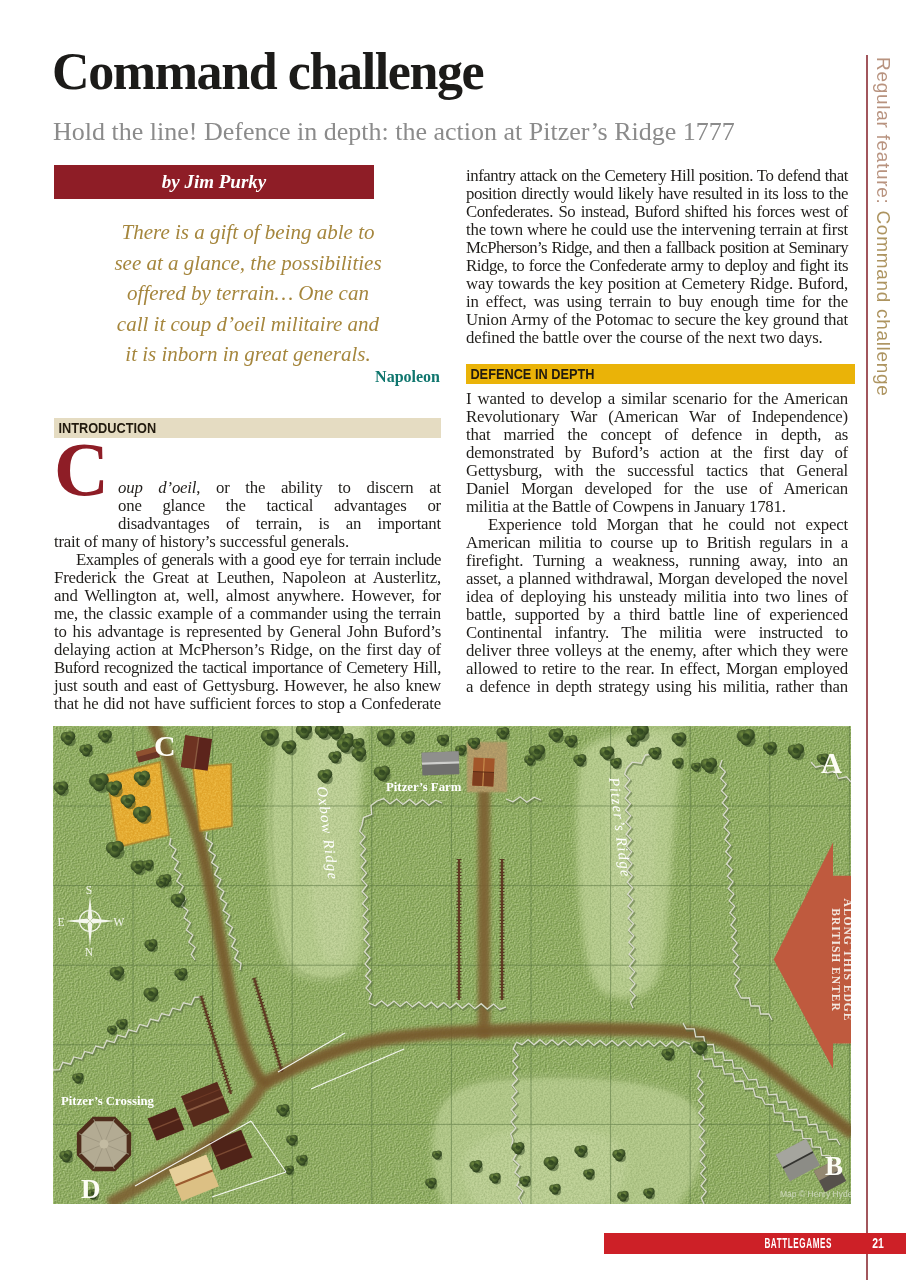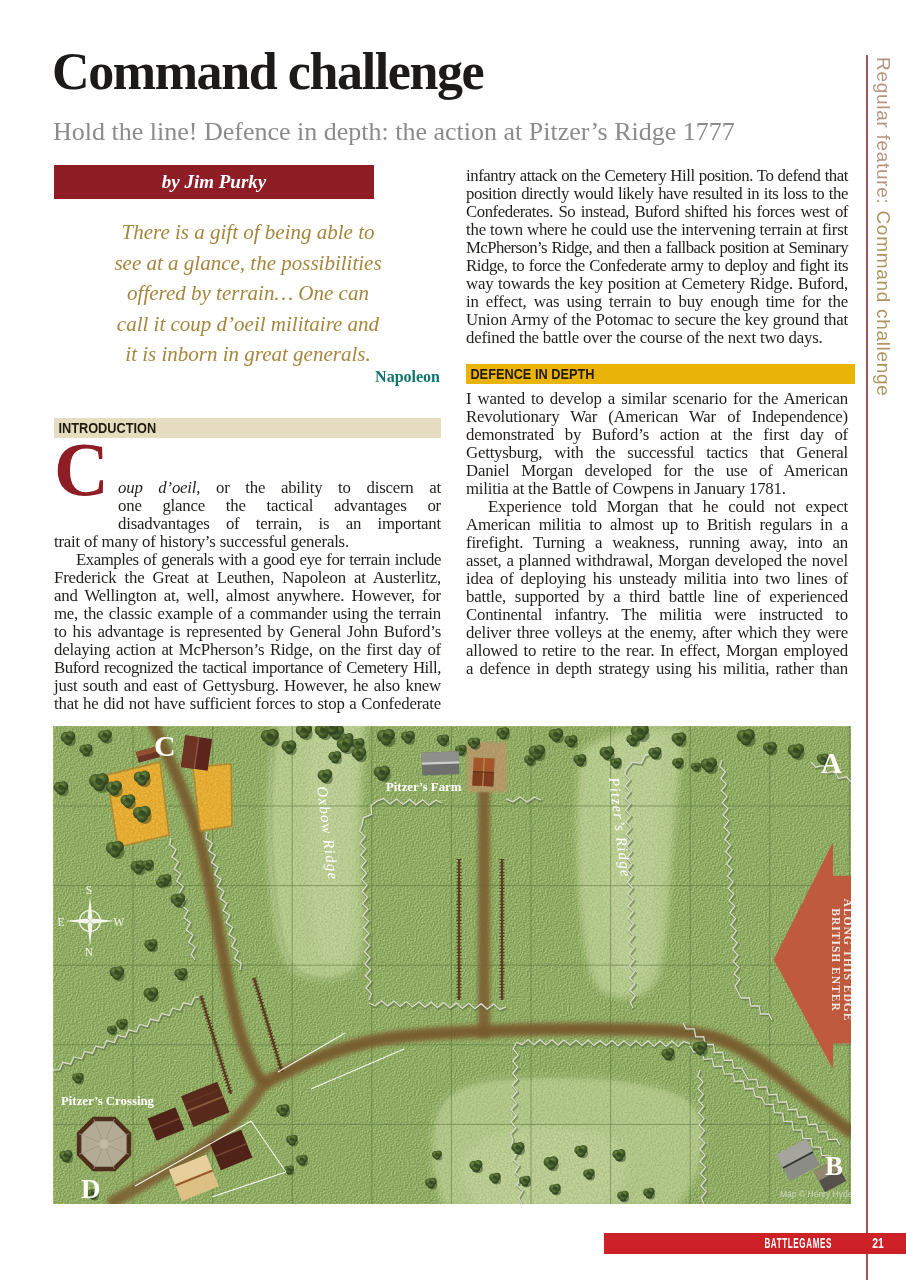--- a/index.html
+++ b/index.html
@@ -59,26 +59,27 @@
   <div class="jl last">defined the battle over the course of the next two days.</div>
 </div>
 
 <div class="abs" style="left:466px;top:364px;width:389px;height:20px;background:#eab308;">
   <div style="font-family:'Liberation Sans',sans-serif;font-weight:bold;font-size:14.5px;line-height:20px;color:#221a0e;padding-left:5px;transform:scaleX(.88);transform-origin:0 50%;">DEFENCE IN DEPTH</div>
 </div>
 
 <div class="abs" style="left:466px;top:390px;width:382px;font-size:16.8px;color:#211f1c;">
   <div class="jl">I wanted to develop a similar scenario for the American</div>
   <div class="jl">Revolutionary War (American War of Independence)</div>
+  <div class="jl">that married the concept of defence in depth, as</div>
   <div class="jl">demonstrated by Buford’s action at the first day of</div>
   <div class="jl">Gettysburg, with the successful tactics that General</div>
   <div class="jl">Daniel Morgan developed for the use of American</div>
   <div class="jl last">militia at the Battle of Cowpens in January 1781.</div>
   <div class="jl" style="text-indent:22px;">Experience told Morgan that he could not expect</div>
-  <div class="jl">American militia to almost up to British regulars in a</div>
+  <div class="jl">American militia to course up to British regulars in a</div>
   <div class="jl">firefight. Turning a weakness, running away, into an</div>
   <div class="jl">asset, a planned withdrawal, Morgan developed the novel</div>
   <div class="jl">idea of deploying his unsteady militia into two lines of</div>
   <div class="jl">battle, supported by a third battle line of experienced</div>
   <div class="jl">Continental infantry. The militia were instructed to</div>
   <div class="jl">deliver three volleys at the enemy, after which they were</div>
   <div class="jl">allowed to retire to the rear. In effect, Morgan employed</div>
   <div class="jl">a defence in depth strategy using his militia, rather than</div>
 </div>
 

